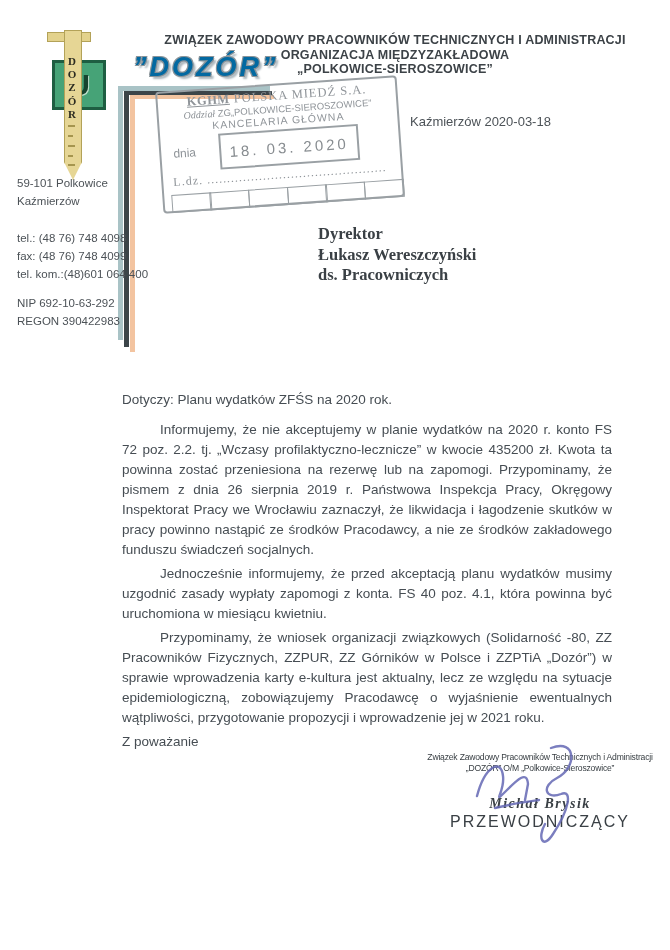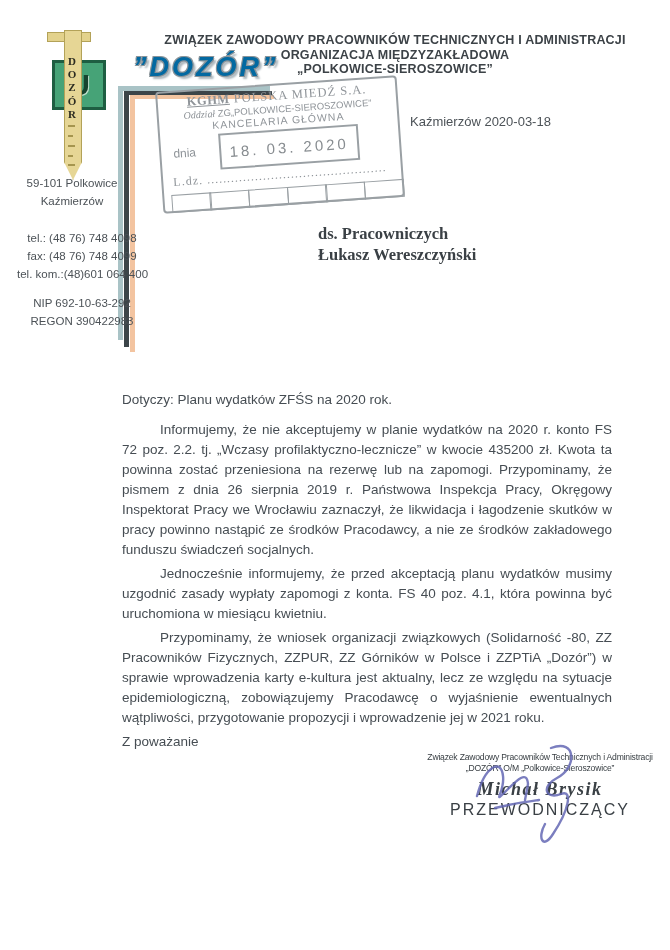--- a/index.html
+++ b/index.html
@@ -60,40 +60,40 @@
                  font-family:"Liberation Sans", sans-serif; }
   .stamp .datebox { position:absolute; left:48px; top:0; width:136px; height:32px;
                     border:2px solid #9aa0a4; display:flex; align-items:center; justify-content:center;
                     font-family:"Liberation Sans", sans-serif; font-size:15px; letter-spacing:3px; color:#878c90;}
   .stamp .ldzrow { position:absolute; left:10px; top:82px; width:220px; font-size:12px;
                    letter-spacing:1px; white-space:nowrap; overflow:hidden;}
   .stamp .boxes { position:absolute; left:8px; right:-2px; bottom:-2px; height:18px; display:flex; }
   .stamp .boxes div { flex:1; border:1.5px solid #9aa0a4; margin-left:-1.5px; background:transparent;}
 
   
-  .side { position:absolute; left:17px; width:110px; font-size:11.5px; color:#4c5257;text-align:center; }
+  .side { position:absolute; left:17px; width:110px; font-size:11.5px; color:#4c5257; }
 
   
   .recip { position:absolute; left:318px; top:224px; font-family:"Liberation Serif", serif; color:#3a4045; }
   .recip .b { font-weight:bold; font-size:16.5px; line-height:20.5px; }
   .recip .r { font-size:15px; line-height:20px; }
   .recip .s { font-size:14px; line-height:19px; }
 
   
   .bodytext { position:absolute; left:122px; top:383px; width:490px;
               font-size:13.5px; line-height:20px; color:#464d53; }
   .bodytext .subject { margin:7px 0 10px; }
   .bodytext p { margin:0 0 4px; text-align:justify; text-indent:38px; }
   .closing { }
 
   
   .sig { position:absolute; left:415px; top:752px; width:250px; text-align:center; color:#3a4045; }
   .sig .org { font-size:8.6px; line-height:11px; letter-spacing:-.2px; }
-  .sig .name { margin-top:5px; font-family:"Liberation Serif", serif; font-style:italic;
-               font-weight:bold; font-size:18px; letter-spacing:1.5px; }
+  .sig .name { margin-top:22px; font-family:"Liberation Serif", serif; font-style:italic;
+               font-weight:bold; font-size:14px; letter-spacing:1.5px; }
   .sig .title { font-size:16px; letter-spacing:2px; margin-top:1px; }
   .sig-svg { position:absolute; left:455px; top:738px; z-index:5; }
 </style>
 </head>
 <body>
 
 <div class="page">
 
   <div class="hdr">
     <div>ZWIĄZEK ZAWODOWY PRACOWNIKÓW TECHNICZNYCH I ADMINISTRACJI</div>
@@ -154,22 +154,23 @@
 
   <div class="side" style="top:177px">59-101 Polkowice</div>
   <div class="side" style="top:195px">Kaźmierzów</div>
   <div class="side" style="top:232px;width:130px">tel.: (48 76) 748 4098</div>
   <div class="side" style="top:250px;width:130px">fax:  (48 76) 748 4099</div>
   <div class="side" style="top:268px;width:130px;white-space:nowrap">tel. kom.:(48)601 064 400</div>
   <div class="side" style="top:297px;width:130px">NIP 692-10-63-292</div>
   <div class="side" style="top:315px;width:130px">REGON 390422983</div>
 
   <div class="recip">
+    <div class="b">Dyrektor</div>
+    <div class="b">Łukasz Wereszczyński</div>
     <div class="b">ds. Pracowniczych</div>
-    <div class="b">Łukasz Wereszczyński</div>
   </div>
 
   <div class="bodytext">
     <div class="subject">Dotyczy: Planu wydatków ZFŚS na 2020 rok.</div>
     <p>Informujemy, że nie akceptujemy w planie wydatków na 2020 r. konto FS 72 poz. 2.2. tj. „Wczasy profilaktyczno-lecznicze” w kwocie 435200 zł. Kwota ta powinna zostać przeniesiona na rezerwę lub na zapomogi. Przypominamy, że pismem z dnia 26 sierpnia 2019 r. Państwowa Inspekcja Pracy, Okręgowy Inspektorat Pracy we Wrocławiu zaznaczył, że likwidacja i łagodzenie skutków w pracy powinno nastąpić ze środków Pracodawcy, a nie ze środków zakładowego funduszu świadczeń socjalnych.</p>
     <p>Jednocześnie informujemy, że przed akceptacją planu wydatków musimy uzgodnić zasady wypłaty zapomogi z konta. FS 40 poz. 4.1, która powinna być uruchomiona w miesiącu kwietniu.</p>
     <p>Przypominamy, że wniosek organizacji związkowych (Solidarność -80, ZZ Pracowników Fizycznych, ZZPUR, ZZ Górników w Polsce i ZZPTiA „Dozór”) w sprawie wprowadzenia karty e-kultura jest aktualny, lecz ze względu na sytuacje epidemiologiczną, zobowiązujemy Pracodawcę o wyjaśnienie ewentualnych wątpliwości, przygotowanie propozycji i wprowadzenie jej w 2021 roku.</p>
     <div class="closing">Z poważanie</div>
   </div>
 

